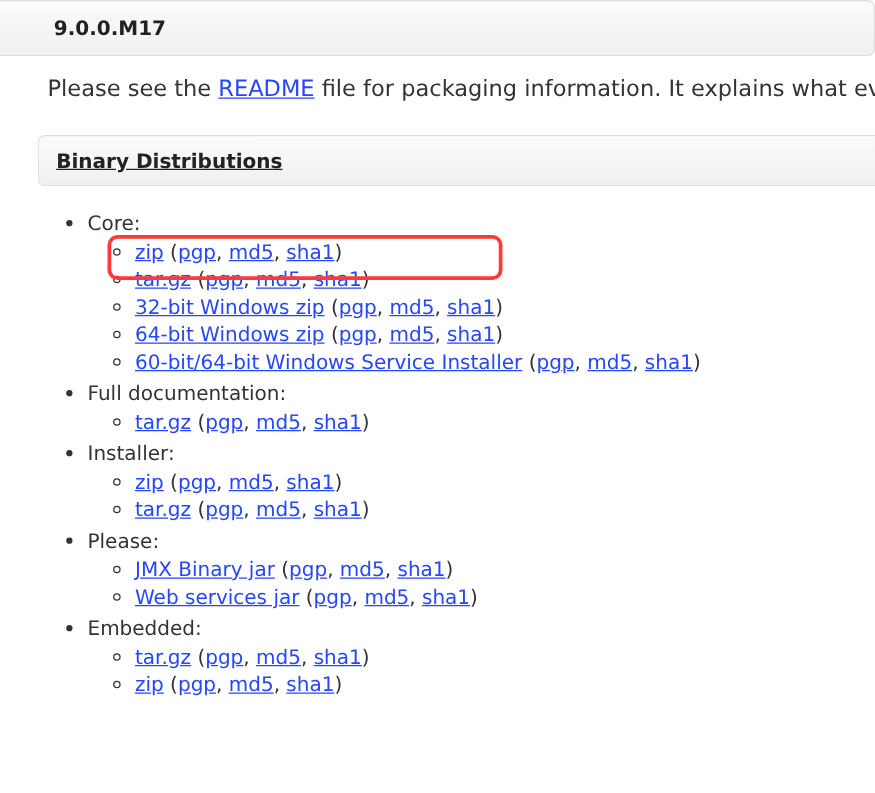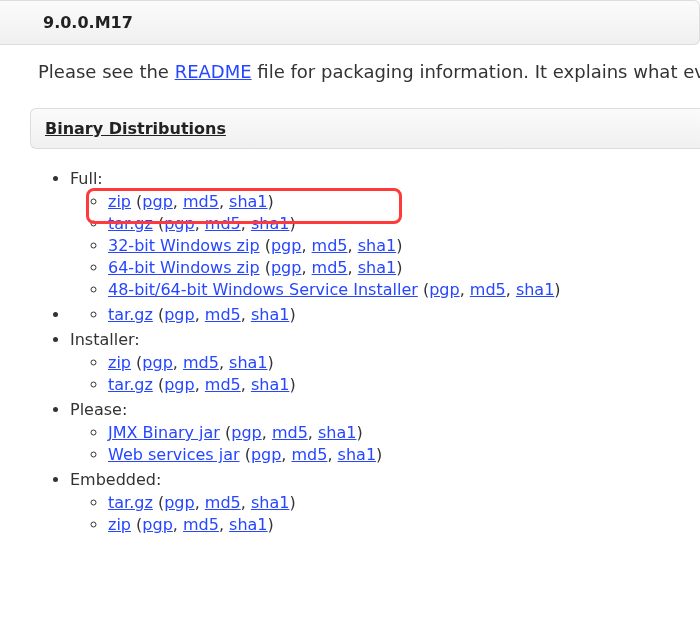--- a/index.html
+++ b/index.html
@@ -93,28 +93,28 @@
 
 <div class="version-bar">9.0.0.M17</div>
 
 <p class="intro">
   <span>Please see the </span><a href="#" class="link">README</a><span> file for packaging information. It explains what ev</span>
 </p>
 
 <div class="bin-bar">Binary Distributions</div>
 
 <ul class="groups" id="groups-root">
-    <li><span class="group-label">Full:</span><ul class="items">
+    <li><span class="group-label">Core:</span><ul class="items">
         <li class="highlight"><a href="#" class="link">zip</a> <span class="sigs"><span class="paren">(</span><a href="#" class="link">pgp</a><span class="sep">, </span><a href="#" class="link">md5</a><span class="sep">, </span><a href="#" class="link">sha1</a><span class="paren">)</span></span></li>
         <li><a href="#" class="link">tar.gz</a> <span class="sigs"><span class="paren">(</span><a href="#" class="link">pgp</a><span class="sep">, </span><a href="#" class="link">md5</a><span class="sep">, </span><a href="#" class="link">sha1</a><span class="paren">)</span></span></li>
         <li><a href="#" class="link">32-bit Windows zip</a> <span class="sigs"><span class="paren">(</span><a href="#" class="link">pgp</a><span class="sep">, </span><a href="#" class="link">md5</a><span class="sep">, </span><a href="#" class="link">sha1</a><span class="paren">)</span></span></li>
         <li><a href="#" class="link">64-bit Windows zip</a> <span class="sigs"><span class="paren">(</span><a href="#" class="link">pgp</a><span class="sep">, </span><a href="#" class="link">md5</a><span class="sep">, </span><a href="#" class="link">sha1</a><span class="paren">)</span></span></li>
-        <li><a href="#" class="link">48-bit/64-bit Windows Service Installer</a> <span class="sigs"><span class="paren">(</span><a href="#" class="link">pgp</a><span class="sep">, </span><a href="#" class="link">md5</a><span class="sep">, </span><a href="#" class="link">sha1</a><span class="paren">)</span></span></li>
+        <li><a href="#" class="link">60-bit/64-bit Windows Service Installer</a> <span class="sigs"><span class="paren">(</span><a href="#" class="link">pgp</a><span class="sep">, </span><a href="#" class="link">md5</a><span class="sep">, </span><a href="#" class="link">sha1</a><span class="paren">)</span></span></li>
       </ul></li>
-    <li><ul class="items">
+    <li><span class="group-label">Full documentation:</span><ul class="items">
         <li><a href="#" class="link">tar.gz</a> <span class="sigs"><span class="paren">(</span><a href="#" class="link">pgp</a><span class="sep">, </span><a href="#" class="link">md5</a><span class="sep">, </span><a href="#" class="link">sha1</a><span class="paren">)</span></span></li>
       </ul></li>
     <li><span class="group-label">Installer:</span><ul class="items">
         <li><a href="#" class="link">zip</a> <span class="sigs"><span class="paren">(</span><a href="#" class="link">pgp</a><span class="sep">, </span><a href="#" class="link">md5</a><span class="sep">, </span><a href="#" class="link">sha1</a><span class="paren">)</span></span></li>
         <li><a href="#" class="link">tar.gz</a> <span class="sigs"><span class="paren">(</span><a href="#" class="link">pgp</a><span class="sep">, </span><a href="#" class="link">md5</a><span class="sep">, </span><a href="#" class="link">sha1</a><span class="paren">)</span></span></li>
       </ul></li>
     <li><span class="group-label">Please:</span><ul class="items">
         <li><a href="#" class="link">JMX Binary jar</a> <span class="sigs"><span class="paren">(</span><a href="#" class="link">pgp</a><span class="sep">, </span><a href="#" class="link">md5</a><span class="sep">, </span><a href="#" class="link">sha1</a><span class="paren">)</span></span></li>
         <li><a href="#" class="link">Web services jar</a> <span class="sigs"><span class="paren">(</span><a href="#" class="link">pgp</a><span class="sep">, </span><a href="#" class="link">md5</a><span class="sep">, </span><a href="#" class="link">sha1</a><span class="paren">)</span></span></li>
       </ul></li>

